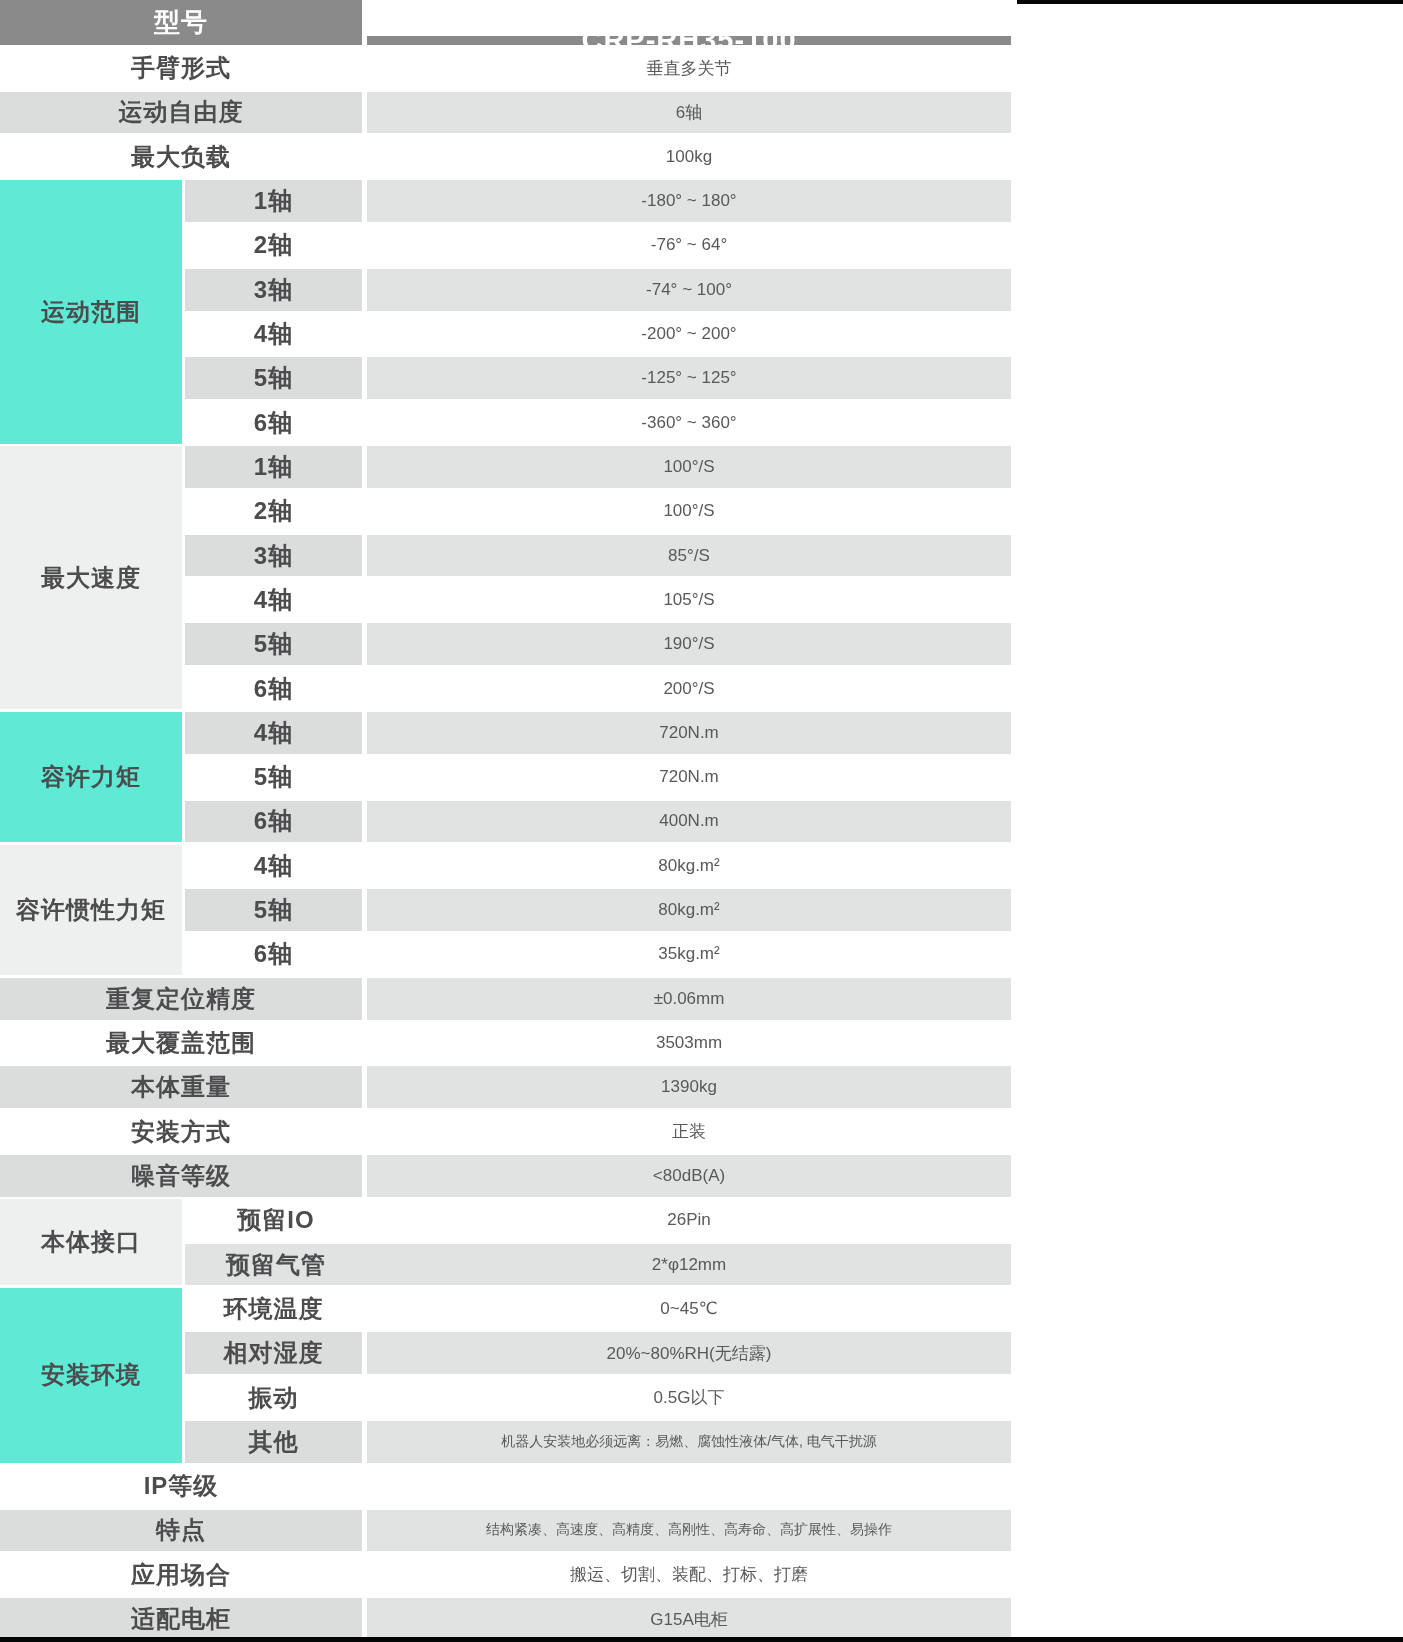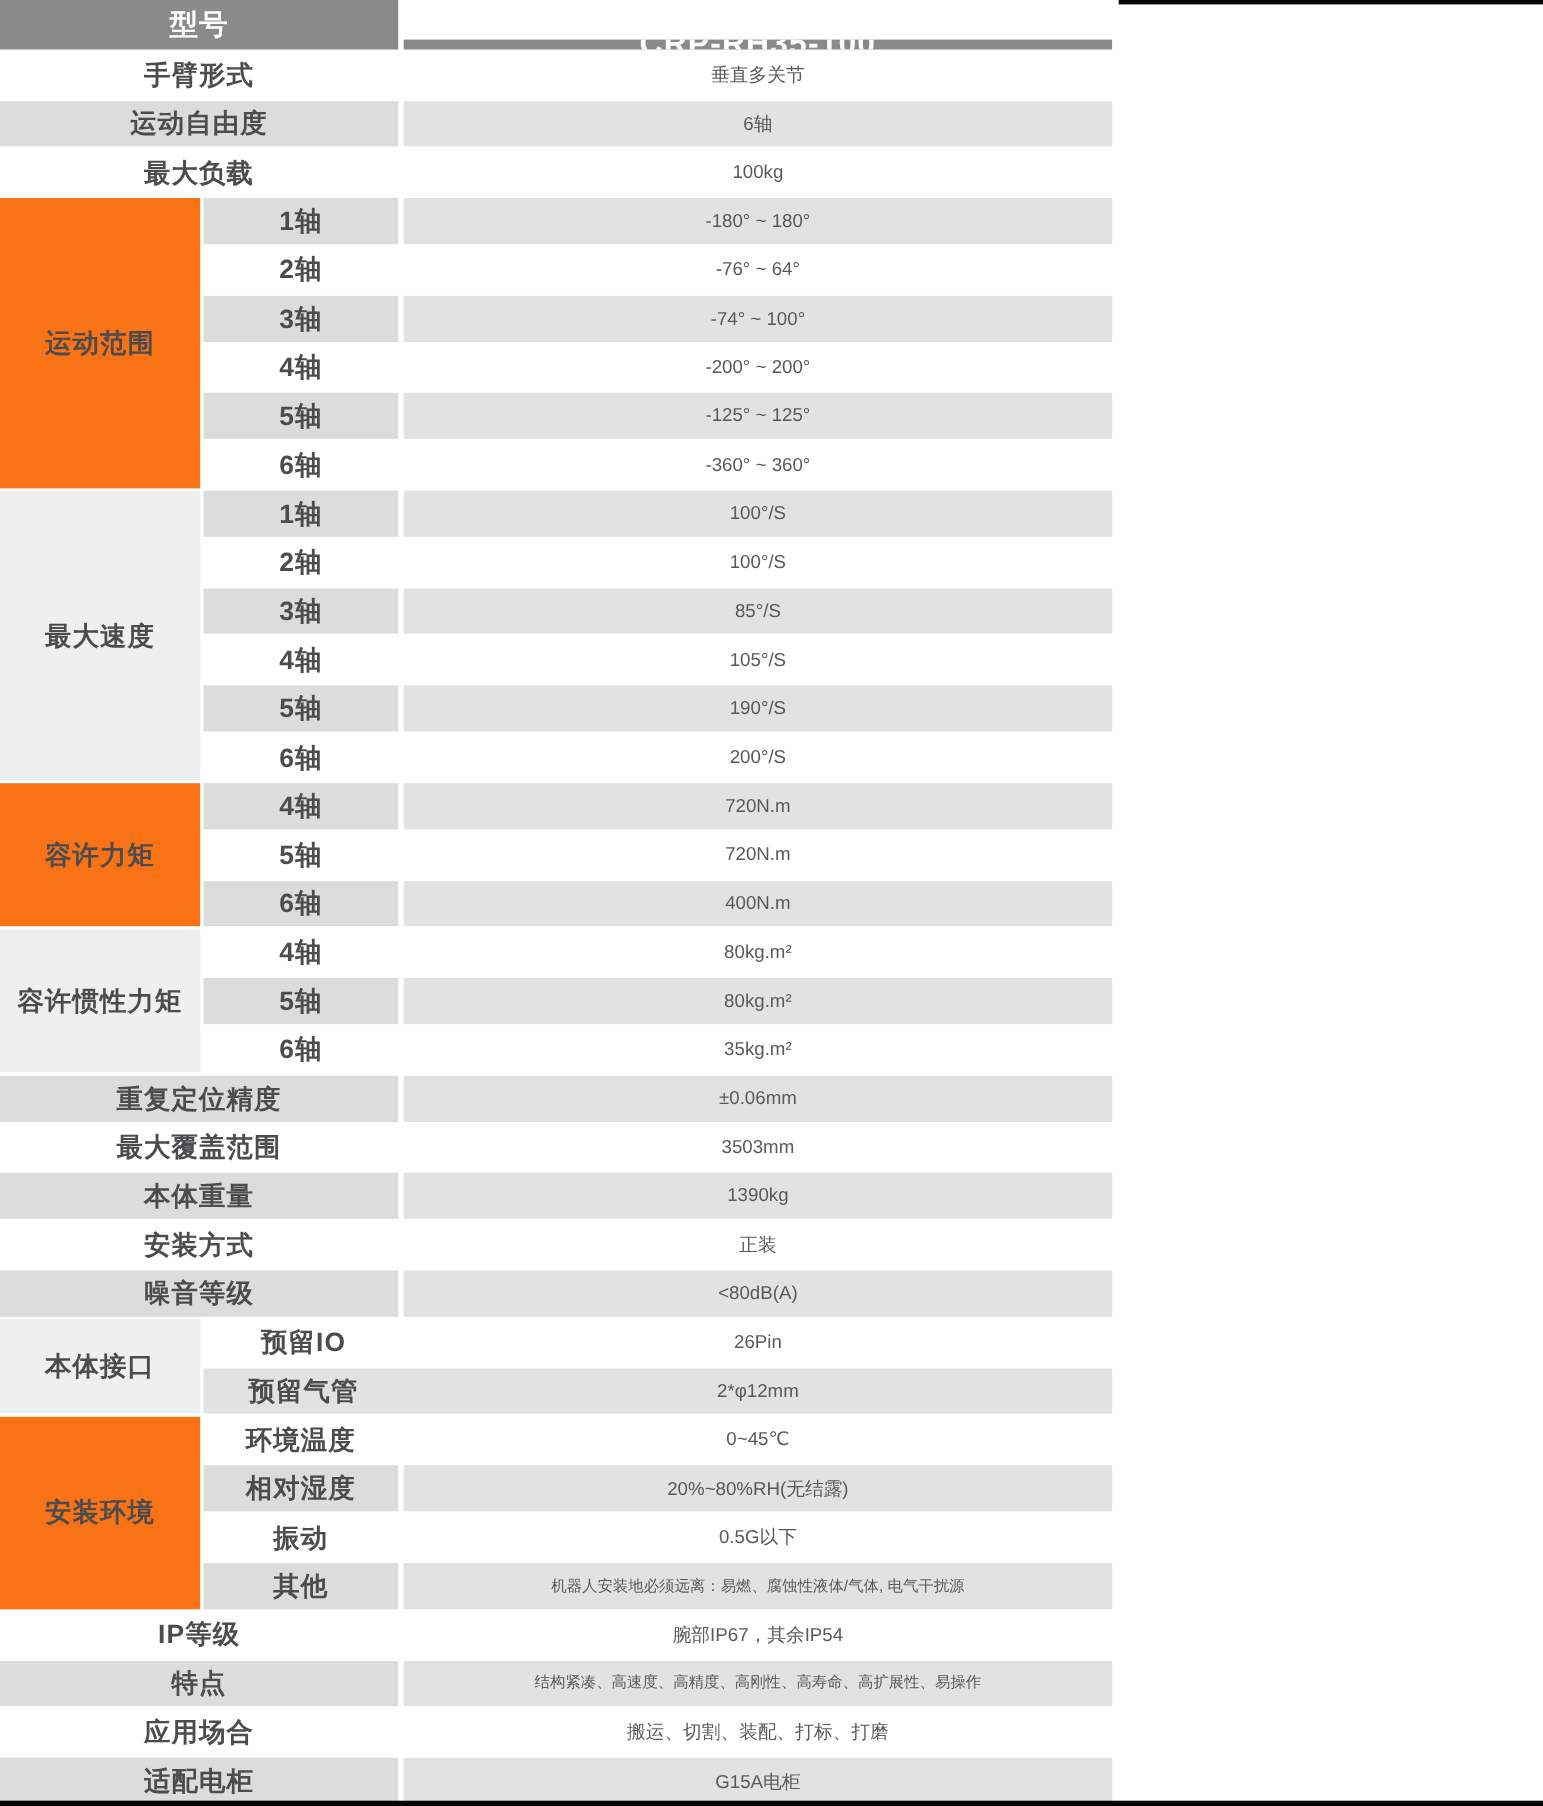--- a/index.html
+++ b/index.html
@@ -37,21 +37,21 @@
   .header-row .c-value { font-size:29px; letter-spacing:1px;margin-top:36px; }
 
   .lbl { font-size:24px; font-weight:bold; color:#4c4c4e; letter-spacing:1px; }
   .val { font-size:17px; font-weight:normal; color:#58595b; }
   .val.small { font-size:14px; }
 
   
   .bg-gray-label { background:#dbdcdc; }
   .bg-gray-value { background:#e1e2e2; }
   .bg-white { background:#ffffff; }
-  .group-dark  { background:#f97316; }
+  .group-dark  { background:#5eead4; }
   .group-light { background:#eeefef; }
 </style>
 </head>
 <body>
 
 <div id="screen">
   <div id="spec-table">
     <div class="trow header-row">
       <div class="cell c-label">型号</div>
       <div class="cell c-value">CRP-RH35-100</div>
@@ -214,21 +214,20 @@
               <div class="cell c-value val bg-white">0.5G以下</div>
             </div>
             <div class="trow">
               <div class="cell c-sub lbl bg-gray-label">其他</div>
               <div class="cell c-value val bg-gray-value small">机器人安装地必须远离：易燃、腐蚀性液体/气体, 电气干扰源</div>
             </div>
           </div>
         </div>
         <div class="trow">
           <div class="cell c-label lbl bg-white">IP等级</div>
-          <div class="cell c-value val bg-white">腕部IP67，其余IP54</div>
         </div>
         <div class="trow">
           <div class="cell c-label lbl bg-gray-label">特点</div>
           <div class="cell c-value val bg-gray-value small">结构紧凑、高速度、高精度、高刚性、高寿命、高扩展性、易操作</div>
         </div>
         <div class="trow">
           <div class="cell c-label lbl bg-white">应用场合</div>
           <div class="cell c-value val bg-white">搬运、切割、装配、打标、打磨</div>
         </div>
         <div class="trow">

